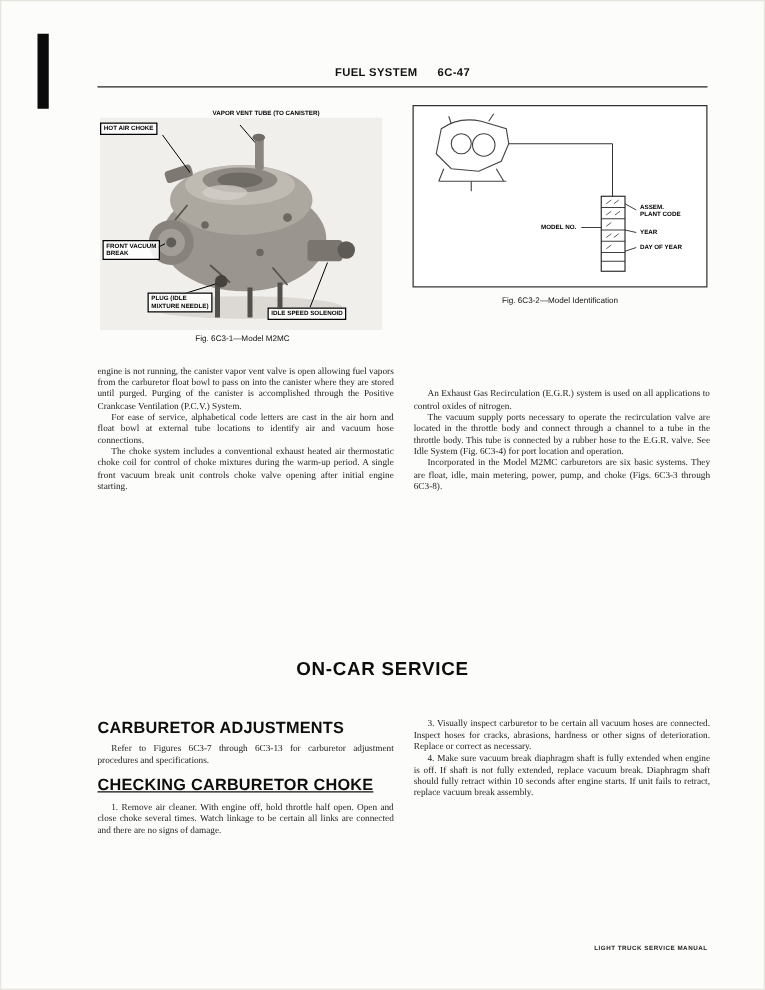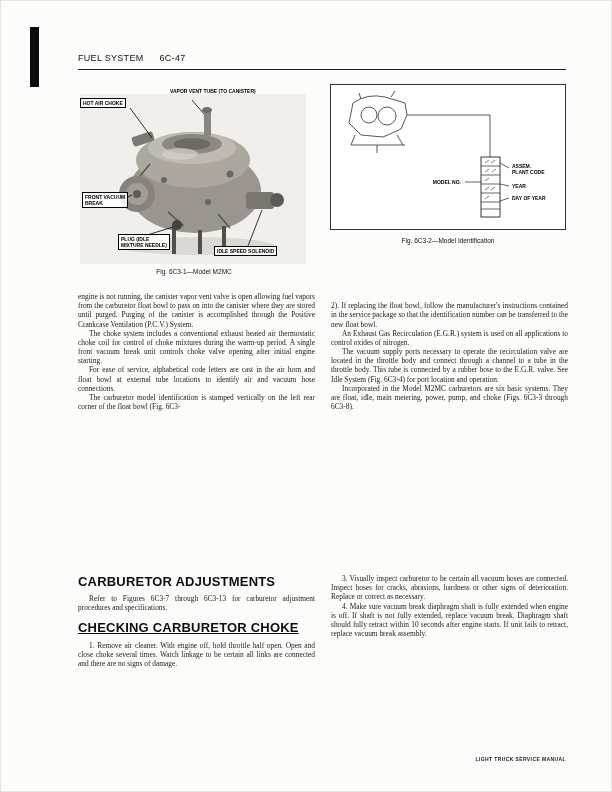--- a/index.html
+++ b/index.html
@@ -6,22 +6,22 @@
   html,body { background:#9a9a9a; }
   .page {
     position:relative; width:612px; height:792px; margin:0 auto;
     background:#fcfcfa; color:#1c1c1c; overflow:hidden;
     font-family:"Liberation Serif", serif;
     box-shadow: inset 0 0 0 1px #e6e4df;
   }
   .binding-bar { position:absolute; left:30px; top:27px; width:9px; height:60px; background:#0b0b0b; }
 
   .header {
-    position:absolute; top:53px; left:78px; width:488px; text-align:left;
-    font-family:"Liberation Sans", sans-serif; font-weight:normal; font-size:9px; letter-spacing:.3px; color:#111;
+    position:absolute; top:53px; left:78px; width:488px; text-align:center;
+    font-family:"Liberation Sans", sans-serif; font-weight:bold; font-size:9px; letter-spacing:.3px; color:#111;
   }
   .header-section { margin-right:16px; }
   .header-rule { position:absolute; top:69px; left:78px; width:488px; height:1.2px; background:#222; }
 
   
   .fig1 { position:absolute; top:88px; left:78px; width:232px; height:198px; }
   .photo { position:absolute; top:6px; left:2px; width:226px; height:170px; }
   .fig-label {
     position:absolute; font-family:"Liberation Sans", sans-serif; font-weight:bold;
     font-size:5px; line-height:1.2; color:#000; white-space:pre-line; z-index:2;
@@ -161,32 +161,31 @@
 PLANT CODE</div>
       <div class="fig-label" style="top:98px; left:181px;">YEAR</div>
       <div class="fig-label" style="top:110px; left:181px;">DAY OF YEAR</div>
     </div>
     <div class="caption">Fig. 6C3-2—Model Identification</div>
   </div>
 
   <div class="cols intro">
     <div class="col">
       <p class="noindent">engine is not running, the canister vapor vent valve is open allowing fuel vapors from the carburetor float bowl to pass on into the canister where they are stored until purged. Purging of the canister is accomplished through the Positive Crankcase Ventilation (P.C.V.) System.</p>
+      <p>For ease of service, alphabetical code letters are cast in the air horn and float bowl at external tube locations to identify air and vacuum hose connections.</p>
       <p>The choke system includes a conventional exhaust heated air thermostatic choke coil for control of choke mixtures during the warm-up period. A single front vacuum break unit controls choke valve opening after initial engine starting.</p>
-      <p>For ease of service, alphabetical code letters are cast in the air horn and float bowl at external tube locations to identify air and vacuum hose connections.</p>
-      <p>The carburetor model identification is stamped vertically on the left rear corner of the float bowl (Fig. 6C3-</p>
-    </div>
-    <div class="col">
-      <p class="noindent">2). If replacing the float bowl, follow the manufacturer's instructions contained in the service package so that the identification number can be transferred to the new float bowl.</p>
+    </div>
+    <div class="col">
       <p>An Exhaust Gas Recirculation (E.G.R.) system is used on all applications to control oxides of nitrogen.</p>
       <p>The vacuum supply ports necessary to operate the recirculation valve are located in the throttle body and connect through a channel to a tube in the throttle body. This tube is connected by a rubber hose to the E.G.R. valve. See Idle System (Fig. 6C3-4) for port location and operation.</p>
       <p>Incorporated in the Model M2MC carburetors are six basic systems. They are float, idle, main metering, power, pump, and choke (Figs. 6C3-3 through 6C3-8).</p>
     </div>
   </div>
 
+  <div class="service-title">ON-CAR SERVICE</div>
 
   <div class="cols lower">
     <div class="col">
       <div class="sec-head">CARBURETOR ADJUSTMENTS</div>
       <p>Refer to Figures 6C3-7 through 6C3-13 for carburetor adjustment procedures and specifications.</p>
       <div class="sec-head second">CHECKING CARBURETOR CHOKE</div>
       <p>1. Remove air cleaner. With engine off, hold throttle half open. Open and close choke several times. Watch linkage to be certain all links are connected and there are no signs of damage.</p>
     </div>
     <div class="col">
       <p>3. Visually inspect carburetor to be certain all vacuum hoses are connected. Inspect hoses for cracks, abrasions, hardness or other signs of deterioration. Replace or correct as necessary.</p>

